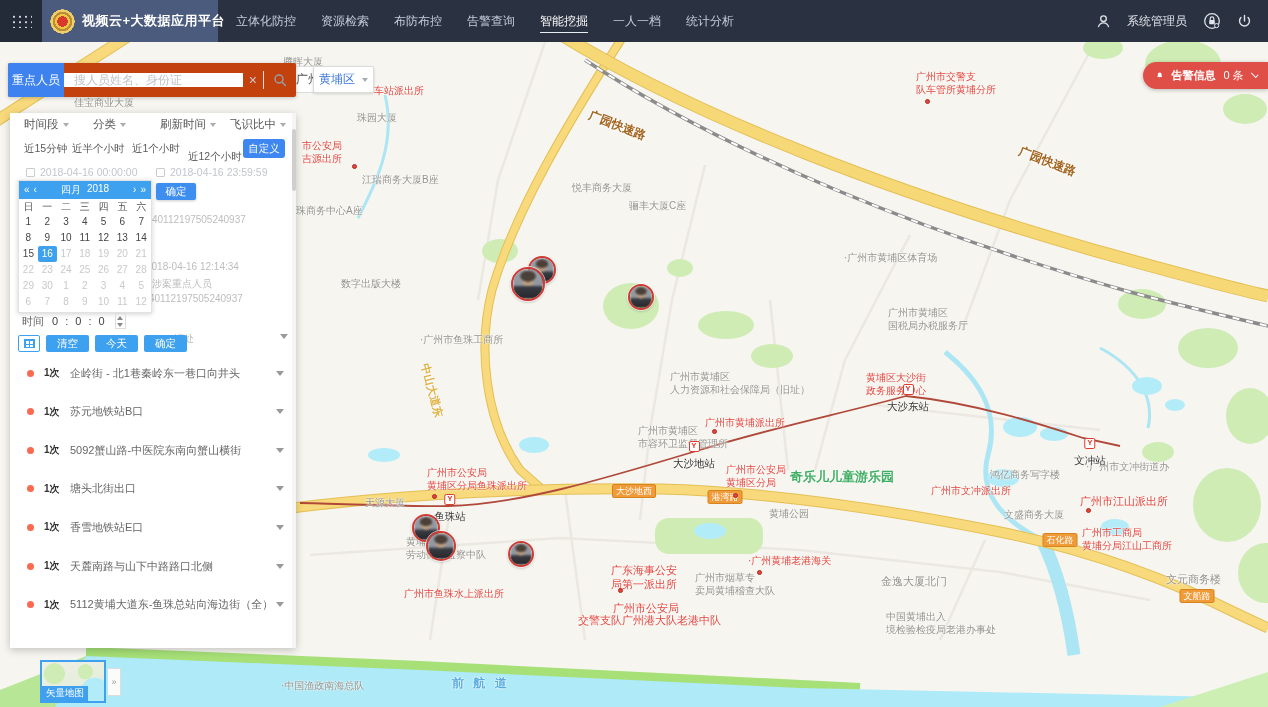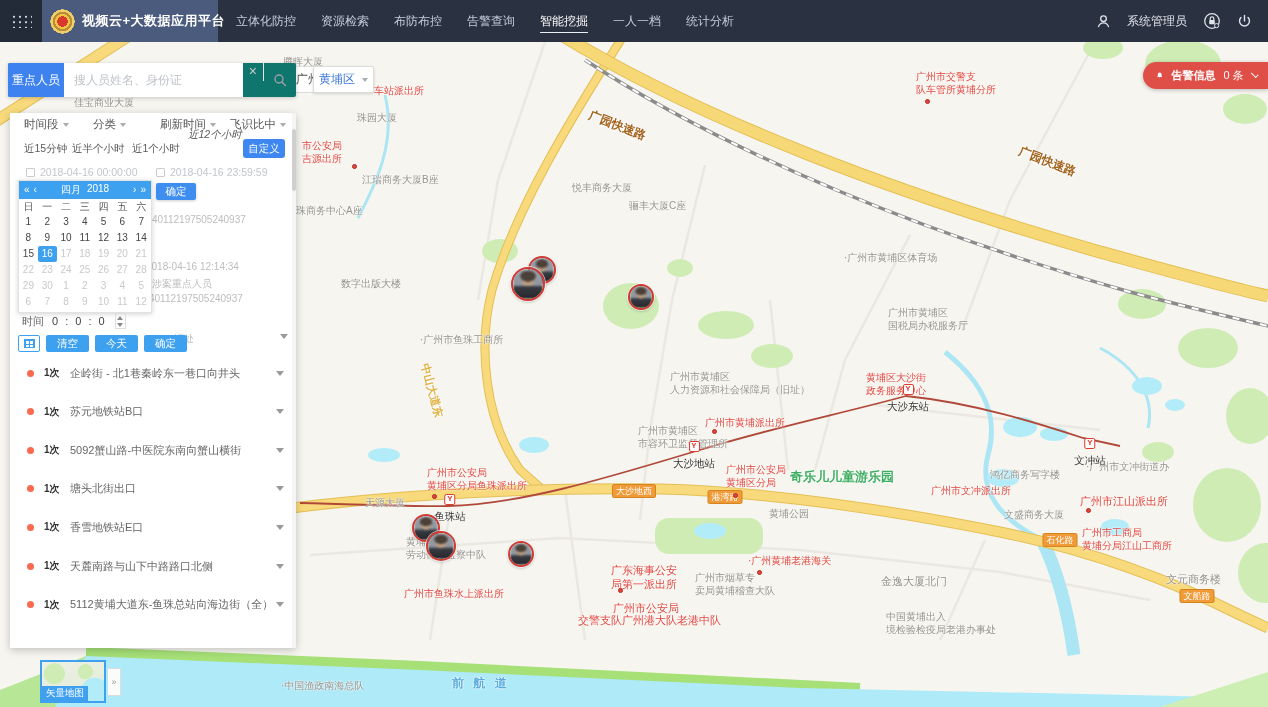--- a/index.html
+++ b/index.html
@@ -53,22 +53,22 @@
   
   .alert-pill{position:absolute;left:1143px;top:62px;width:125px;height:27px;background:#df4f48;z-index:20;
      border-radius:14px 0 0 14px;display:flex;align-items:center;gap:8px;padding:0 10px 0 13px;cursor:pointer;
      box-shadow:0 1px 4px rgba(0,0,0,.25);}
   .alert-pill .al{color:#fff;font-size:11px;font-weight:bold;white-space:nowrap;}
   .alert-pill .ac{color:#fff;font-size:11px;white-space:nowrap;}
   .chev{width:7px;height:7px;border-left:1.6px solid #fff;border-bottom:1.6px solid #fff;
         transform:rotate(-45deg) translateY(-2px);margin-left:2px;}
 
   
-  .searchbar{position:absolute;left:8px;top:63px;width:288px;height:34px;background:#0f766e;z-index:16;
-     border-radius:2px;display:flex;box-shadow:0 1px 4px rgba(0,0,0,.2);}
+  .searchbar{position:absolute;left:8px;top:63px;width:288px;height:34px;background:#c2410c;z-index:16;
+     border-radius:2px;display:flex;align-items:center;box-shadow:0 1px 4px rgba(0,0,0,.2);}
   .tagbtn{width:56px;height:34px;background:#3e82f0;color:#fff;font-size:12px;display:flex;align-items:center;
      justify-content:center;border-radius:2px 0 0 2px;cursor:pointer;flex:none;}
   .sin{flex:1;border:none;outline:none;font-size:12px;padding:0 6px 0 10px;color:#333;min-width:0;}
   .sin::placeholder{color:#bfc3c9;}
   .clrx{color:#c9c9c9;font-size:14px;padding:0 6px;cursor:pointer;}
   .sdiv{width:1px;height:18px;background:#e3e3e3;}
   .magw{padding:0 9px;cursor:pointer;display:flex;align-items:center;}
   .ddc{position:absolute;top:66px;height:27px;background:#fff;border:1px solid #dcdcdc;border-radius:2px;
        display:flex;align-items:center;font-size:12px;cursor:pointer;}
   .dd-city{left:288px;width:50px;z-index:15;color:#555;padding-left:7px;}
@@ -482,21 +482,21 @@
     <div id="filtersRow">
         <span class="f-item" style="left: 14px; top: 4px;">时间段<span class="car"></span></span>
         <span class="f-item" style="left: 83px; top: 4px;">分类<span class="car"></span></span>
         <span class="f-item" style="left: 150px; top: 4px;">刷新时间<span class="car"></span></span>
         <span class="f-item" style="left: 220px; top: 4px;">飞识比中<span class="car"></span></span>
       </div>
     <div id="rangesRow">
         <span class="r-item" style="left: 14px; top: 29px;">近15分钟</span>
         <span class="r-item" style="left: 62px; top: 29px;">近半个小时</span>
         <span class="r-item" style="left: 122px; top: 29px;">近1个小时</span>
-        <span class="r-item" style="left: 178px; top: 15px; font-style: italic;">近12个小时</span>
+        <span class="r-item" style="left: 178px; top: 37px;">近12个小时</span>
       </div>
     <div class="btn-custom">自定义</div>
 
     <div class="cb" style="left:16px;top:55px;"></div>
     <div class="dtv" style="left:30px;top:53px;">2018-04-16 00:00:00</div>
     <div class="cb" style="left:146px;top:55px;"></div>
     <div class="dtv" style="left:160px;top:53px;">2018-04-16 23:59:59</div>
 
     <div id="ghosts">
         <div class="ghost" style="left: 142px; top: 101px;">40112197505240937</div>

